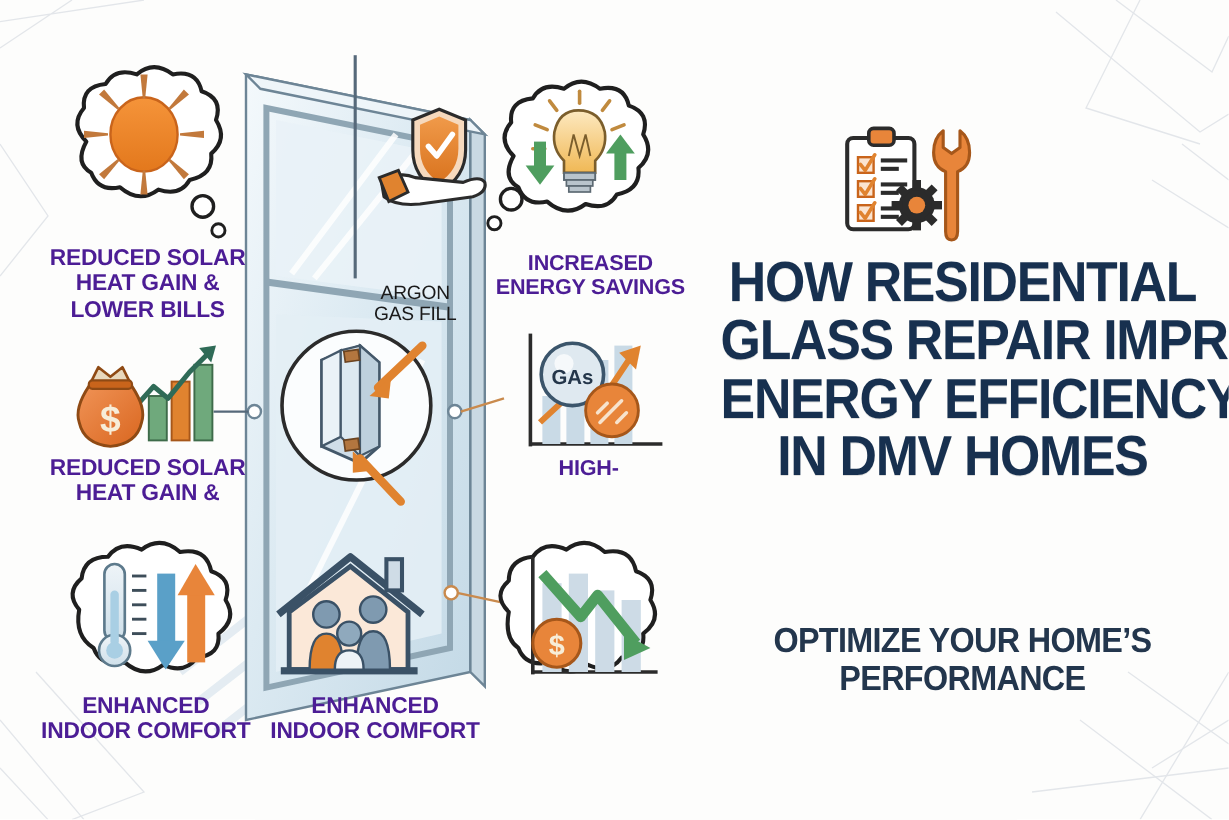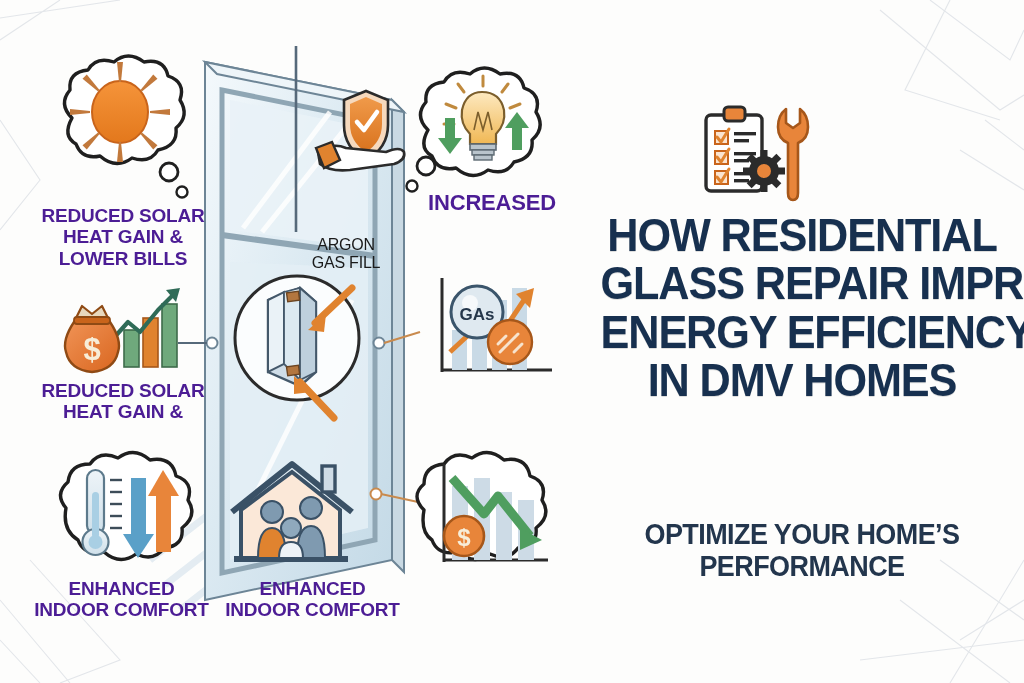--- a/index.html
+++ b/index.html
@@ -30,21 +30,21 @@
     letter-spacing: -0.2px;
     font-family: "Liberation Sans", sans-serif;
     text-transform: uppercase;
     font-stretch: condensed;
   }
 
   .lbl-solar1  { left: 18px;  top: 205px; width: 210px; font-size: 19px; }
   .lbl-solar2  { left: 18px;  top: 380px; width: 210px; font-size: 19px; }
   .lbl-comfort1{ left: 14px;  top: 578px; width: 215px; font-size: 19px; }
   .lbl-comfort2{ left: 205px; top: 578px; width: 215px; font-size: 19px; }
-  .lbl-energy  { left: 412px; top: 191px; width: 160px; font-size: 22px; }
+  .lbl-energy  { left: 412px; top: 209px; width: 160px; font-size: 18px; }
   .lbl-igu     { left: 408px; top: 380px; width: 165px; font-size: 18px; }
   .lbl-roi     { left: 418px; top: 578px; width: 150px; font-size: 18px; }
 
   .callout {
     position: absolute;
     text-align: center;
     font-weight: 400;
     color: #1a1a1a;
     font-size: 16px;
     line-height: 1.1;
@@ -390,23 +390,25 @@
       <div>INDOOR COMFORT</div>
     </div>
 
     <div class="label lbl-comfort2">
       <div>ENHANCED</div>
       <div>INDOOR COMFORT</div>
     </div>
 
     <div class="label lbl-energy">
       <div>INCREASED</div>
+      <div>ENERGY SAVINGS</div>
     </div>
 
     <div class="label lbl-igu">
+      <div>HIGH-</div>
     </div>
 
 
     <div class="callout co-argon">
       <div>ARGON</div>
       <div>GAS FILL</div>
     </div>
 
   </div>
 

